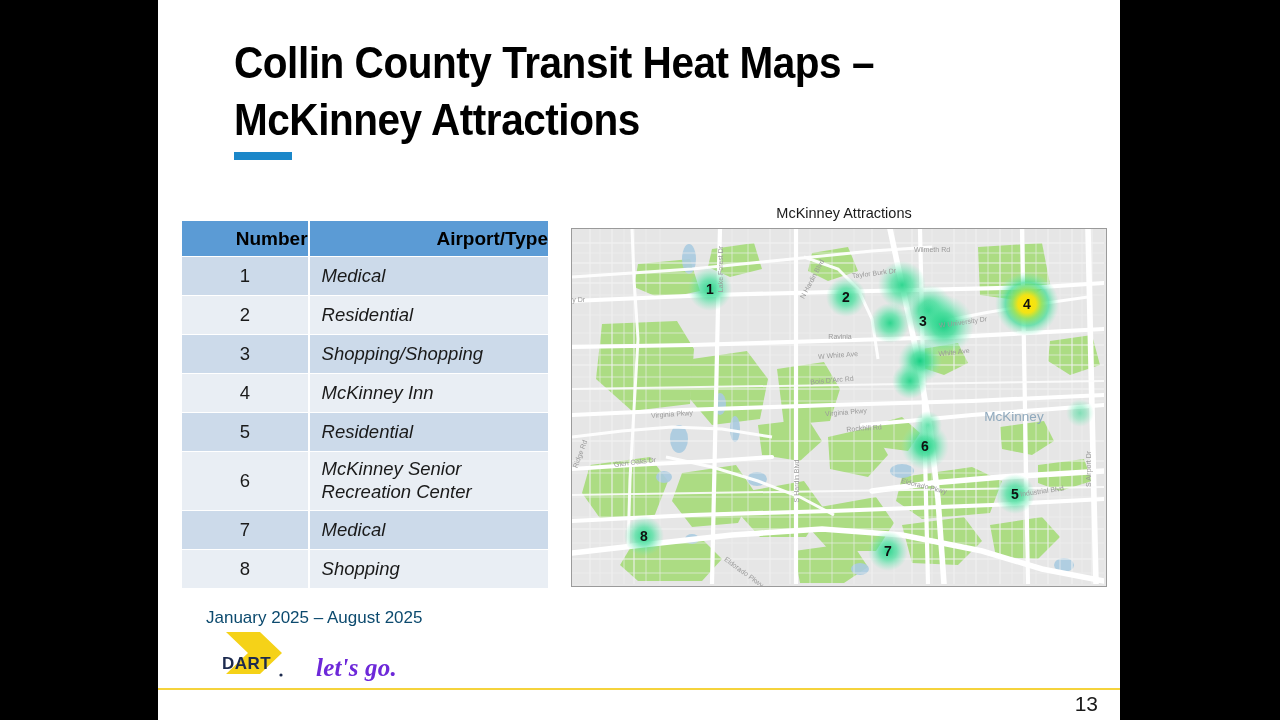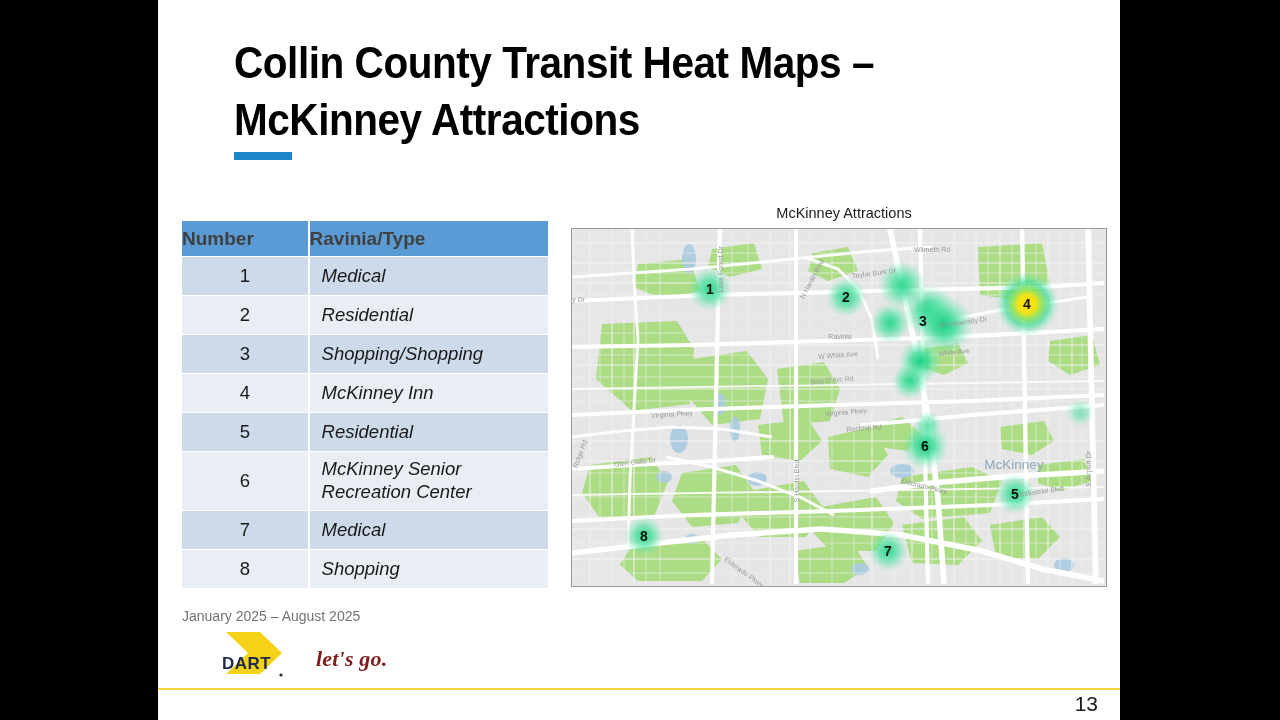--- a/index.html
+++ b/index.html
@@ -40,53 +40,53 @@
     background:#1b87c9;
   }
 
   
   .tbl{
     position:absolute;left:24px;top:220px;width:366px;
     border-collapse:separate;border-spacing:0 1px;
   }
   .tbl td,.tbl th{padding:0;}
   .tbl th{
-    background:#5b9bd5;color:#404040;
+    background:#5b9bd5;color:#000000;
     font-size:19px;font-weight:700;
-    height:35px;text-align:left;
+    height:35px;text-align:right;
     font-family:"Liberation Sans",sans-serif;
   }
   .tbl th.c1{width:131px;border-right:2px solid #ffffff;}
   .tbl th.c2{width:233px;}
   .tbl td{
     font-size:18.5px;color:#1a1a1a;
     font-family:"Liberation Sans",sans-serif;
     height:38px;vertical-align:middle;
   }
   .tbl td.num{width:131px;text-align:center;border-right:2px solid #ffffff;}
   .tbl td.typ{width:233px;text-align:left;padding-left:12px;line-height:1.22;font-style:italic;}
   .tbl tr.odd td{background:#ccdaea;}
   .tbl tr.even td{background:#e9eef4;}
   .tbl tr.tall td{height:58px;}
 
   
   .daterange{
-    position:absolute;left:24px;top:608px;
-    font-size:14px;color:#737373;
+    position:absolute;left:48px;top:608px;
+    font-size:17px;color:#0c4a6e;
     font-family:"Liberation Sans",sans-serif;
   }
 
   
   .logo{position:absolute;left:50px;top:630px;width:190px;height:50px;}
   .logo svg{display:block;}
   .logo .lets{
-    position:absolute;left:108px;top:16px;
+    position:absolute;left:108px;top:24px;
     font-family:"Liberation Serif",serif;
     font-style:italic;font-weight:700;
-    font-size:22px;color:#7f1d1d;
+    font-size:25px;color:#6d28d9;
     letter-spacing:0.2px;
   }
 
   
   .yellowrule{
     position:absolute;left:0px;top:688px;width:962px;height:2px;
     background:#f5d33c;
   }
   .pageno{
     position:absolute;right:22px;top:692px;
@@ -131,21 +131,21 @@
   <div id="slide">
 
     <div class="title">Collin County Transit Heat Maps –
 McKinney Attractions</div>
     <div class="title-rule"></div>
 
     <table class="tbl">
       <thead>
         <tr>
           <th class="c1">Number</th>
-          <th class="c2">Ravinia/Type</th>
+          <th class="c2">Airport/Type</th>
         </tr>
       </thead>
       <tbody>
         <tr class="odd">
           <td class="num">1</td>
           <td class="typ">Medical</td>
         </tr>
         <tr class="even">
           <td class="num">2</td>
           <td class="typ">Residential</td>
@@ -333,21 +333,21 @@
           <div class="mklabel" style="left: 63px; top: 233px; font-size: 7px; color: rgb(154, 154, 154); white-space: nowrap; transform: translate(-50%, -50%) rotate(-7deg);">Glen Oaks Dr</div>
           <div class="mklabel" style="left: 224px; top: 252px; font-size: 7px; color: rgb(154, 154, 154); white-space: nowrap; transform: translate(-50%, -50%) rotate(-90deg);">S Hardin Blvd</div>
           <div class="mklabel" style="left: 352px; top: 257px; font-size: 7px; color: rgb(154, 154, 154); white-space: nowrap; transform: translate(-50%, -50%) rotate(14deg);">Eldorado Pkwy</div>
           <div class="mklabel" style="left: 470px; top: 262px; font-size: 7px; color: rgb(154, 154, 154); white-space: nowrap; transform: translate(-50%, -50%) rotate(-8deg);">Industrial Blvd</div>
           <div class="mklabel" style="left: 516px; top: 240px; font-size: 7px; color: rgb(154, 154, 154); white-space: nowrap; transform: translate(-50%, -50%) rotate(-90deg);">S Airport Dr</div>
           <div class="mklabel" style="left: 172px; top: 343px; font-size: 7px; color: rgb(154, 154, 154); white-space: nowrap; transform: translate(-50%, -50%) rotate(36deg);">Eldorado Pkwy</div>
           <div class="mklabel" style="left: 8px; top: 225px; font-size: 7px; color: rgb(154, 154, 154); white-space: nowrap; transform: translate(-50%, -50%) rotate(-70deg);">Ridge Rd</div>
           <div class="mklabel" style="left: 6px; top: 70px; font-size: 7px; color: rgb(154, 154, 154); white-space: nowrap; transform: translate(-50%, -50%) rotate(0deg);">ly Dr</div>
         </div>
 
-      <div class="mklabel" style="left:442px;top:187px;margin-top:48px;">McKinney</div>
+      <div class="mklabel" style="left:442px;top:187px;">McKinney</div>
 
       <div class="marker" style="left:138px;top:60px;">1</div>
       <div class="marker" style="left:274px;top:68px;">2</div>
       <div class="marker" style="left:351px;top:92px;">3</div>
       <div class="marker" style="left:455px;top:75px;">4</div>
       <div class="marker" style="left:443px;top:265px;">5</div>
       <div class="marker" style="left:353px;top:217px;">6</div>
       <div class="marker" style="left:316px;top:322px;">7</div>
       <div class="marker" style="left:72px;top:307px;">8</div>
     </div>

